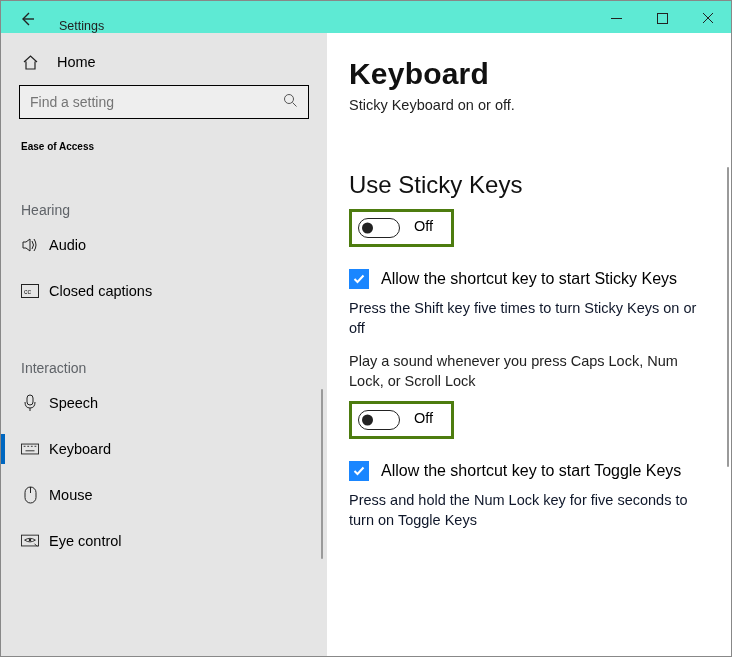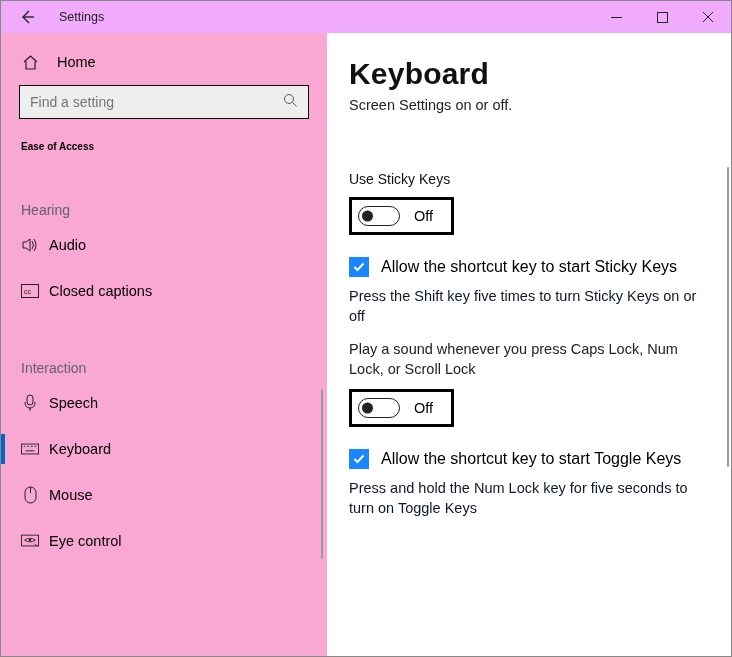--- a/index.html
+++ b/index.html
@@ -8,23 +8,23 @@
     background: #fff;
     width: 732px;
     height: 657px;
     overflow: hidden;
     border: 1px solid #888;
     position: relative;
   }
   .titlebar {
     height: 32px;
     display: flex;
-    align-items: center;
+    align-items: flex-end;
     padding-left: 12px;
-    background: #f0abfc;
+    background: #5eead4;
   }
   .back-btn {
     width: 28px; height: 28px;
     display:flex;align-items:center;justify-content:center;
     cursor:pointer;
   }
   .title-text {
     font-size: 12.5px;
     color:#222;
     margin-left: 18px;
@@ -37,21 +37,21 @@
     width:46px;height:30px;
     display:flex;align-items:center;justify-content:center;
     cursor:pointer;
   }
   .layout {
     display:flex;
     height: calc(100% - 32px);
   }
   .sidebar {
     width: 326px;
-    background:#f9a8d4;
+    background:#e5e5e5;
     padding: 14px 0 0 0;
     position:relative;
   }
   .home-row {
     display:flex;align-items:center;
     padding: 6px 0 6px 20px;
     gap: 18px;
     font-size:14.5px;
     cursor:pointer;
   }
@@ -108,21 +108,21 @@
     font-weight:600;
     letter-spacing:.2px;
     color:#111;
   }
   .sub-note {
     font-size:14.5px;
     color:#222;
     margin-top:6px;
   }
   .sect-h {
-    font-size:14px;
+    font-size:24px;
     font-weight:500;
     margin-top:44px;
     color:#111;
   }
   .sect-h.first { margin-top:58px; }
   .para {
     font-size:14.5px;
     color:#222;
     margin-top:14px;
     line-height:1.35;
@@ -136,24 +136,23 @@
   }
   .toggle::after {
     content:"";
     position:absolute;
     left:3px;top:50%;transform:translateY(-50%);
     width:11px;height:11px;border-radius:50%;
     background:#222;
   }
   .toggle-label { font-size:14.5px; }
   .hl {
-    border:3px solid #000000;
+    border:3px solid #4d7c0f;
     padding:6px 18px 6px 6px;
     display:inline-flex;
-    align-items:center;
     gap:14px;
     margin-top:10px;
   }
   .check-row {
     display:flex;align-items:center;
     gap:12px;
     margin-top:22px;
     text-align:right;
   }
   .chk {
@@ -302,21 +301,21 @@
             <circle cx="10" cy="6" r="1.4" fill="#222"></circle>
             <path d="M15 10 L18 13" stroke="#222"></path>
           </svg>
       </span>
       <span>Eye control</span>
     </div>
   </div>
 
   <div class="main">
     <h1 class="page-h1">Keyboard</h1>
-    <div class="sub-note">Screen Settings on or off.</div>
+    <div class="sub-note">Sticky Keyboard on or off.</div>
 
     
     <h2 class="sect-h first">Use Sticky Keys</h2>
 
     <div class="hl">
       <div class="toggle"></div>
       <span class="toggle-label">Off</span>
     </div>
 
     <div class="check-row">

